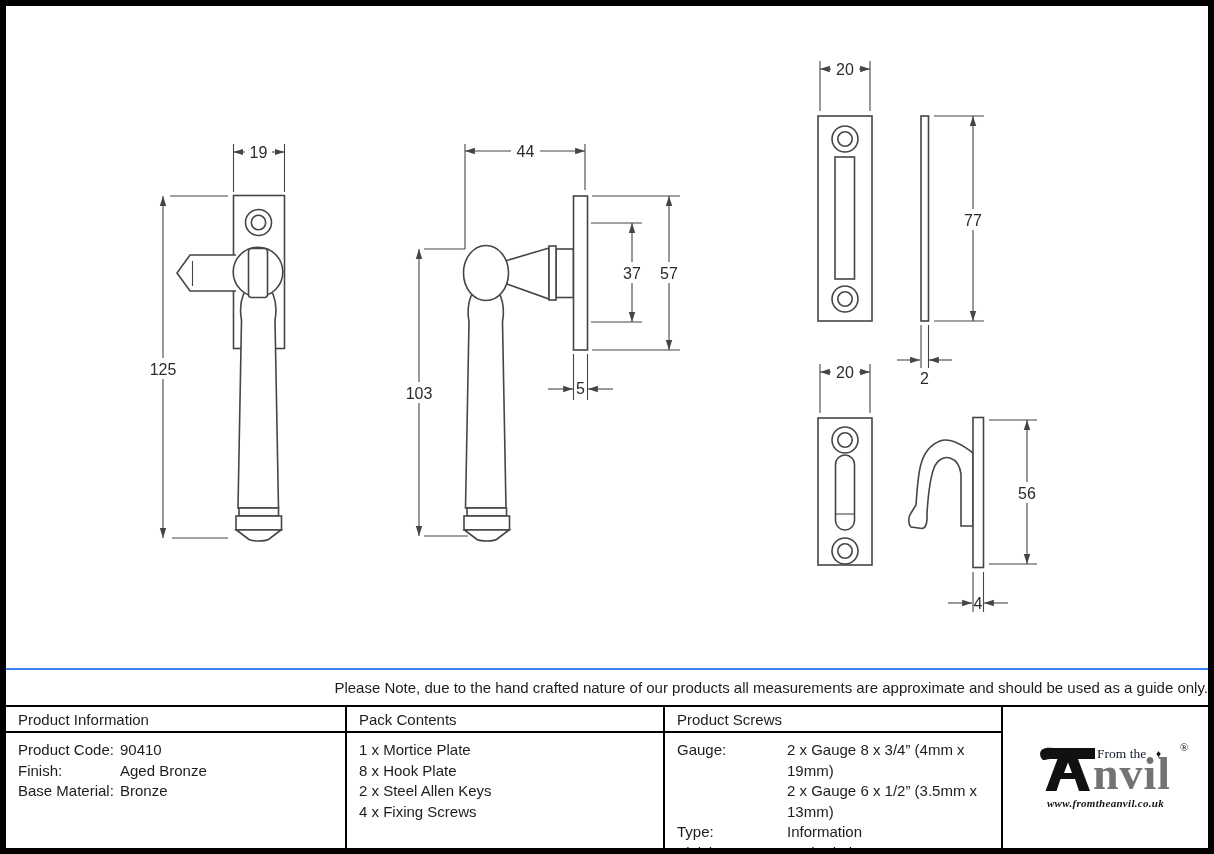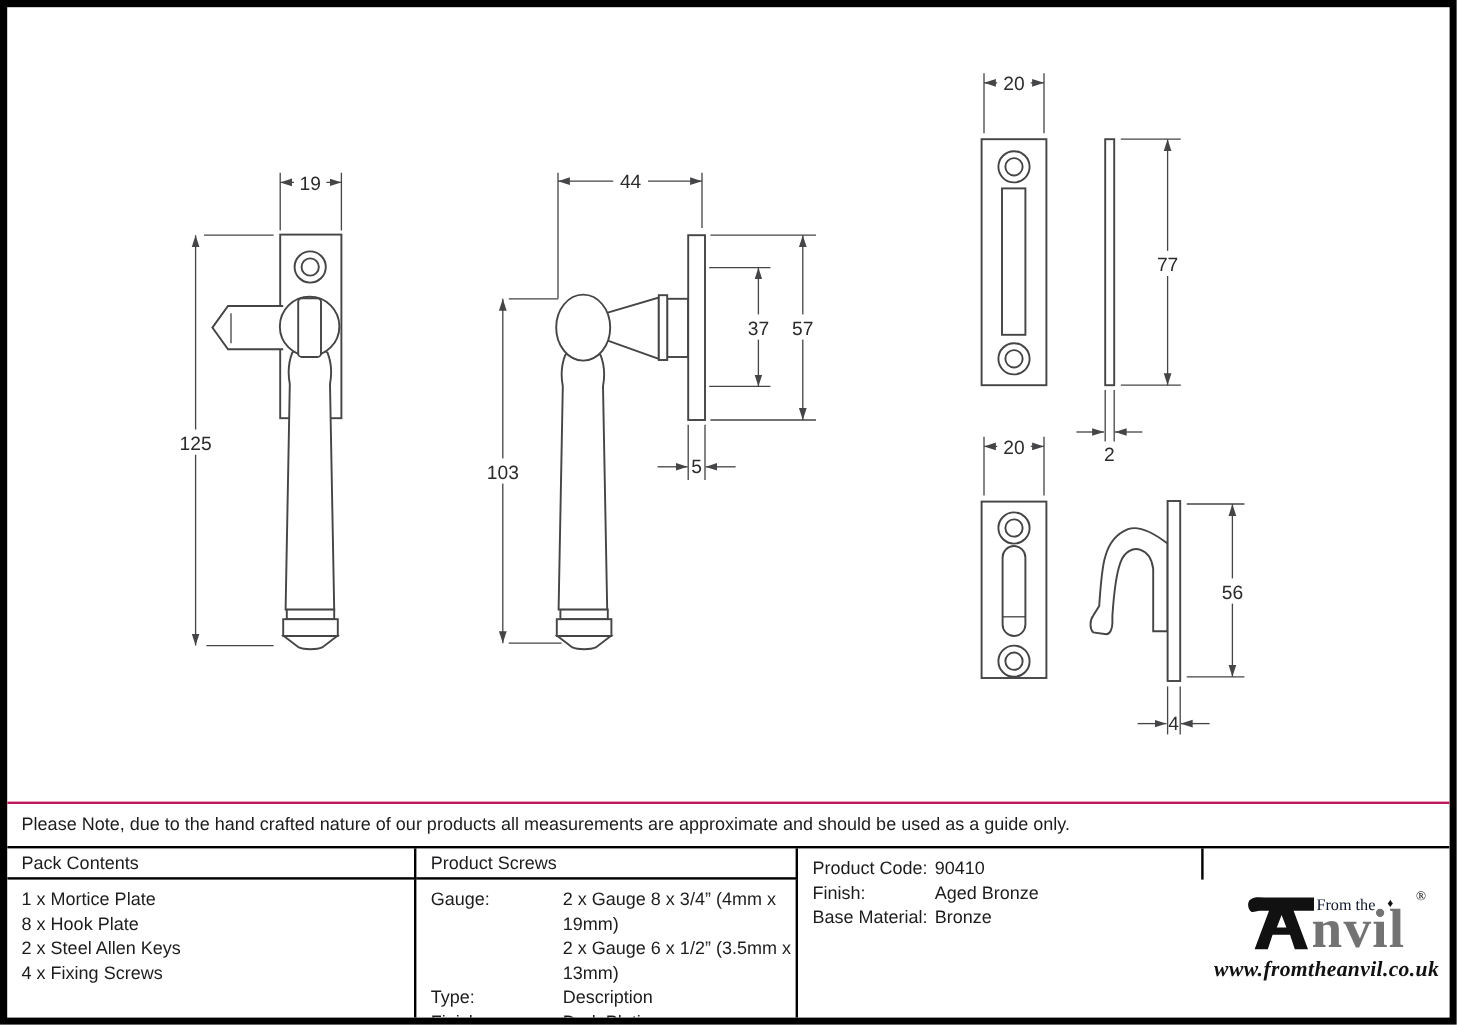--- a/index.html
+++ b/index.html
@@ -1,38 +1,38 @@
 <!DOCTYPE html>
 <html><head>
 <meta charset="utf-8">
 <style>
   html,body{margin:0;padding:0;background:#fff;}
   .sheet{position:relative;width:1214px;height:854px;background:#fff;border:6px solid #000;box-sizing:border-box;overflow:hidden;
          font-family:"Liberation Sans",sans-serif;color:#1d1d1f;}
   svg text{font-family:"Liberation Sans",sans-serif;}
   .drawings{position:absolute;left:-6px;top:-6px;}
-  .note-row{position:absolute;left:0;right:0;top:662px;height:39px;border-top:2px solid #be185d;border-bottom:2px solid #000;
-            box-sizing:border-box;display:flex;align-items:center;padding-left:12px;font-size:15px;}
+  .note-row{position:absolute;left:0;right:0;top:662px;height:39px;border-top:2px solid #3b82f6;border-bottom:2px solid #000;
+            box-sizing:border-box;display:flex;align-items:center;padding-left:12px;font-size:15px;justify-content:flex-end;}
   .tbl{position:absolute;left:0;right:0;top:701px;bottom:0;display:grid;grid-template-columns:341px 318px 338px 1fr;
        grid-template-rows:26px 1fr;}
   .hcell{border-bottom:2px solid #000;border-right:2px solid #000;box-sizing:border-box;font-size:15px;
          padding:4px 0 0 12px;}
   .bcell{border-right:2px solid #000;box-sizing:border-box;padding:7px 0 0 12px;font-size:15px;line-height:20.6px;}
   .logo-cell{grid-row:1/3;grid-column:4;position:relative;}
   .krow{display:flex;}
   .krow .lbl{flex:0 0 102px;}
   .fsrow .lbl{flex:0 0 110px;}
   .anvil-icon{position:absolute;left:36px;top:38px;}
   .fromthe{position:absolute;left:94px;top:39px;font-family:"Liberation Serif",serif;font-size:13.5px;color:#0f172a;}
   .diamond{position:absolute;left:153px;top:41px;font-size:10px;color:#111;}
   .anvil-word{position:absolute;left:90px;top:44px;font-family:"Liberation Serif",serif;font-size:46px;line-height:46px;
               font-weight:600;color:#737373;letter-spacing:1px;}
   .reg{position:absolute;left:177px;top:34px;font-family:"Liberation Serif",serif;font-size:11px;color:#111;}
   .logo-url{position:absolute;left:0;right:0;top:90px;text-align:center;font-family:"Liberation Serif",serif;
-            font-style:italic;font-weight:bold;font-size:18px;color:#111;letter-spacing:0.3px;}
+            font-style:italic;font-weight:bold;font-size:11px;color:#111;letter-spacing:0.3px;}
   .shape{fill:#fff;stroke:#454547;stroke-width:1.6px;}
   .thin{fill:none;stroke:#454547;stroke-width:1.1px;}
   .dimtxt{font-size:16px;fill:#2b2b2d;text-anchor:middle;}
   .mask{fill:#fff;stroke:none;}
 </style>
 </head>
 <body>
 
 <div class="sheet">
 
@@ -184,20 +184,21 @@
       <line class="thin" x1="1008" y1="603" x2="984" y2="603" marker-end="url(#arw)"></line>
       <text class="dimtxt" x="978" y="608.5">4</text>
     </g>
   </svg>
 
   <div class="note-row">
     <span>Please Note, due to the hand crafted nature of our products all measurements are approximate and should be used as a guide only.</span>
   </div>
 
   <div class="tbl">
+    <div class="hcell">Product Information</div>
     <div class="hcell">Pack Contents</div>
     <div class="hcell">Product Screws</div>
 
     <div class="logo-cell">
       <svg class="anvil-icon" width="58" height="48" viewBox="0 0 58 48">
         <path fill="#111" fill-rule="evenodd" d="M4,15 C1,13 0,8 2.5,5 C6,1.5 13,3 19,3 L56,3 L56,14 L39,14 L51,46 L40,46 L36,34 L21.5,34 L17.5,46 L6.5,46 L18.5,14 L11,14 C8,14 6,15.5 4,15 Z M25,28 L33,28 L29,17.5 Z"></path>
       </svg>
       <span class="fromthe">From the</span>
       <span class="diamond">♦</span>
       <span class="anvil-word">nvil</span>
@@ -231,21 +232,21 @@
       <div class="krow fsrow">
         <span class="lbl">Gauge:</span>
         <span class="val">2 x Gauge 8 x 3/4” (4mm x 19mm)</span>
       </div>
       <div class="krow fsrow">
         <span class="lbl"></span>
         <span class="val">2 x Gauge 6 x 1/2” (3.5mm x 13mm)</span>
       </div>
       <div class="krow fsrow">
         <span class="lbl">Type:</span>
-        <span class="val">Description</span>
+        <span class="val">Information</span>
       </div>
       <div class="krow fsrow">
         <span class="lbl">Finish:</span>
         <span class="val">Dark Plating</span>
       </div>
 
     </div>
   </div>
 </div>
 

